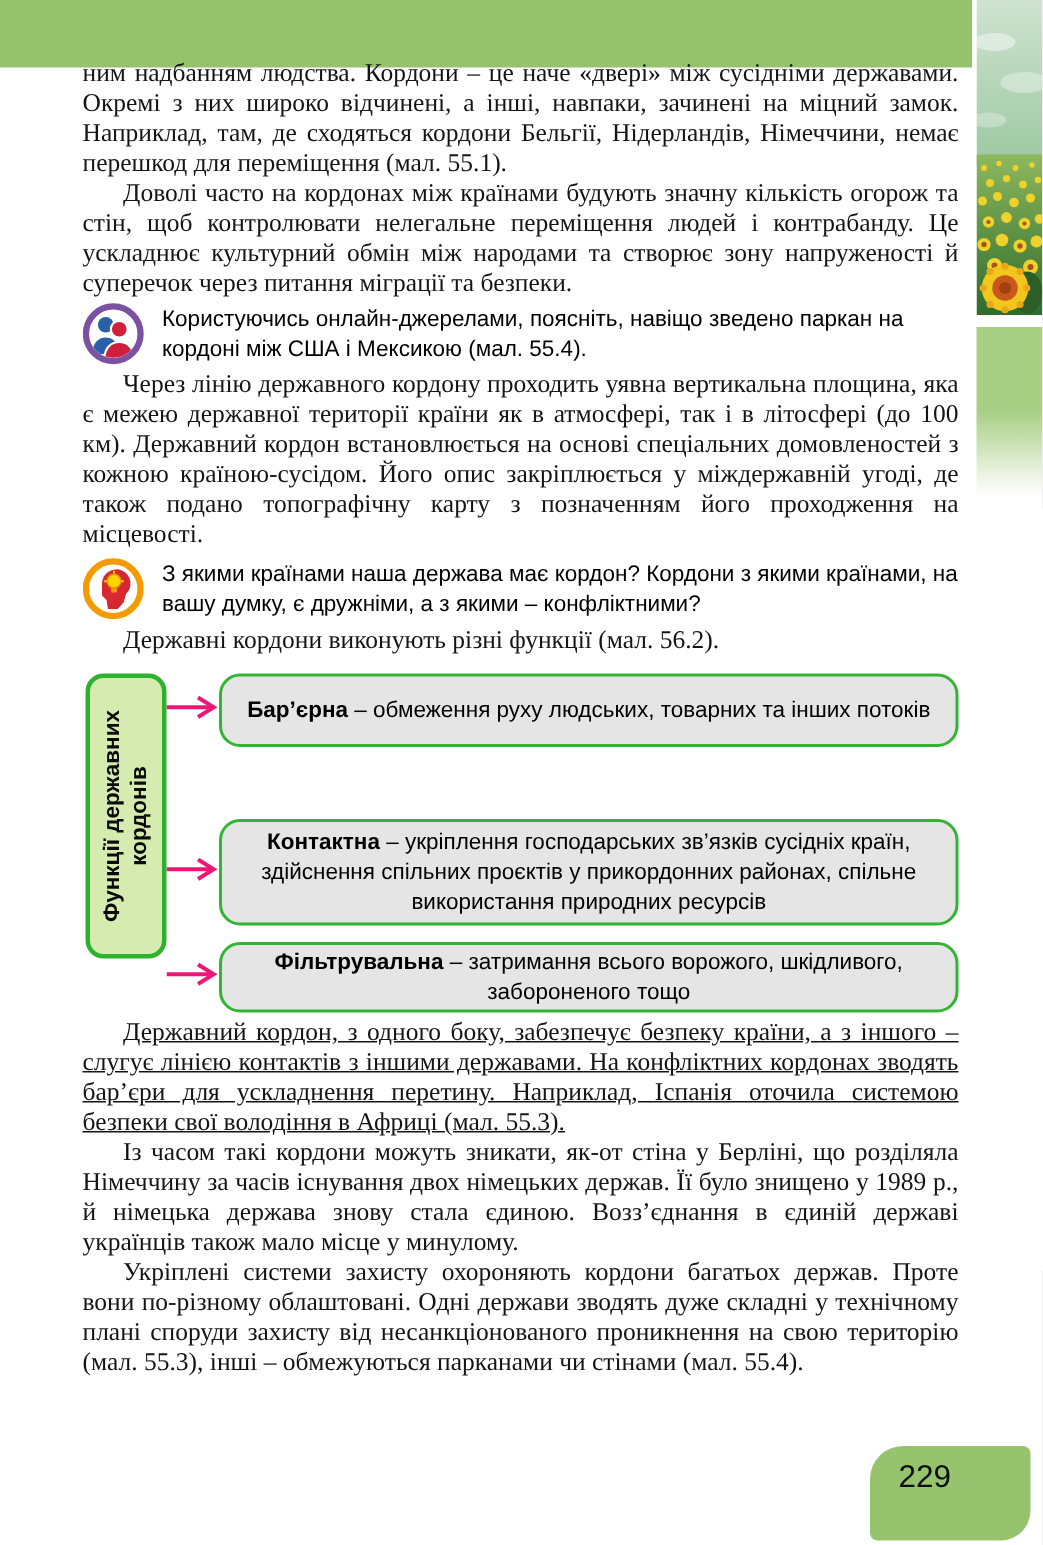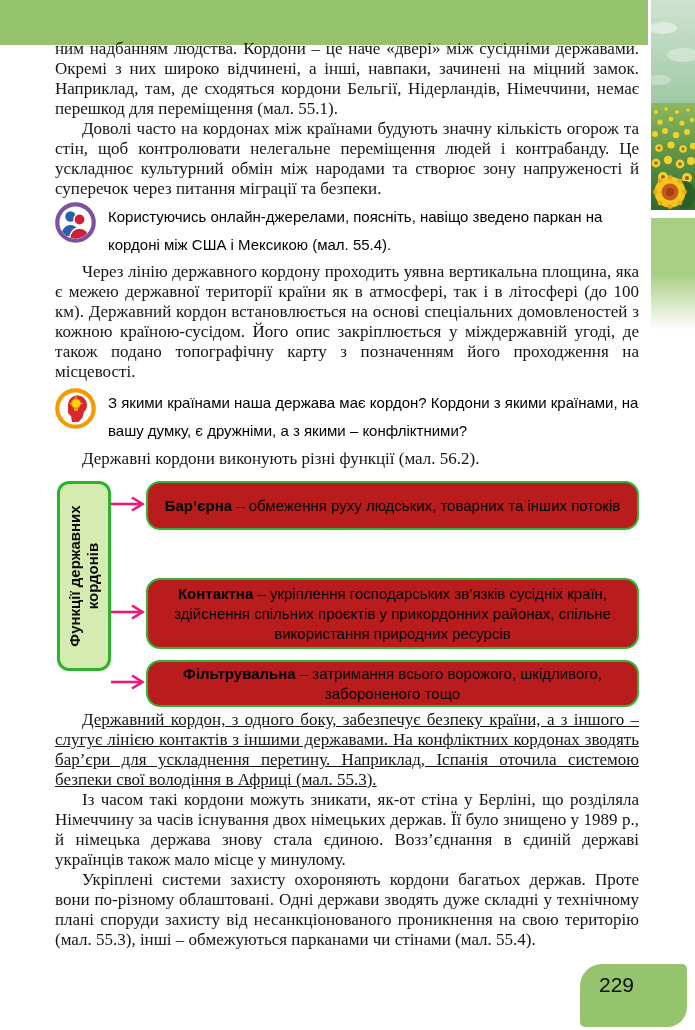--- a/index.html
+++ b/index.html
@@ -20,39 +20,39 @@
 
   
   .content { position:absolute; left:55px; top:39px; width:584px; }
   .body-p { margin:0; font-size:17px; line-height:20px; text-align:justify; }
   .body-p.indent { text-indent:27px; }
 
   
   .callout { display:flex; align-items:flex-start; gap:12px; margin:3px 0 3px 0; }
   .callout .ico { flex:0 0 41px; height:41px; }
   .callout .ctext {
-    font-family:"Liberation Sans", sans-serif; font-size:15px; line-height:28px;
+    font-family:"Liberation Sans", sans-serif; font-size:15px; line-height:20px;
     color:#000; padding-top:1px; text-align:left;
   }
   .c2 { margin-top:6px; margin-bottom:4px; }
 
   
   .pre-diagram { margin-bottom:12px; }
 
   
   .diagram { position:relative; height:190px; width:584px; }
   .side-box { position:absolute; left:2px; top:0; width:54px; height:190px;
     background:#d5ebaf; border:3px solid #2db22d; border-radius:12px; box-sizing:border-box; }
   .side-box .rot { position:absolute; left:50%; top:50%; width:178px;
     transform:translate(-50%,-50%) rotate(-90deg);
     font-family:"Liberation Sans", sans-serif; font-weight:bold; font-size:15px;
     line-height:18px; text-align:center; color:#0a0a0a; }
   .drow { position:relative; margin-left:91px; }
   .drow + .drow { margin-top:11px; }
-  .dbox { box-sizing:border-box; width:493px; background:#b91c1c;
+  .dbox { box-sizing:border-box; width:493px; background:#e5e5e5;
     border:2.5px solid #34b434; border-radius:14px;
     display:flex; align-items:center; justify-content:center;
     font-family:"Liberation Sans", sans-serif; font-size:15px; line-height:20px;
     text-align:center; color:#000; padding:3px 16px; }
   .dbox b { font-weight:bold; }
   .h1r { height:49px; } .h2r { height:71px;margin-top:48px; } .h3r { height:47px; }
   .arrow { position:absolute; left:-35px; top:50%; transform:translateY(-50%); }
 
   .caption { margin-top:9px; text-align:center;
     font-family:"Liberation Sans", sans-serif; font-size:15px; color:#0369a1; }

